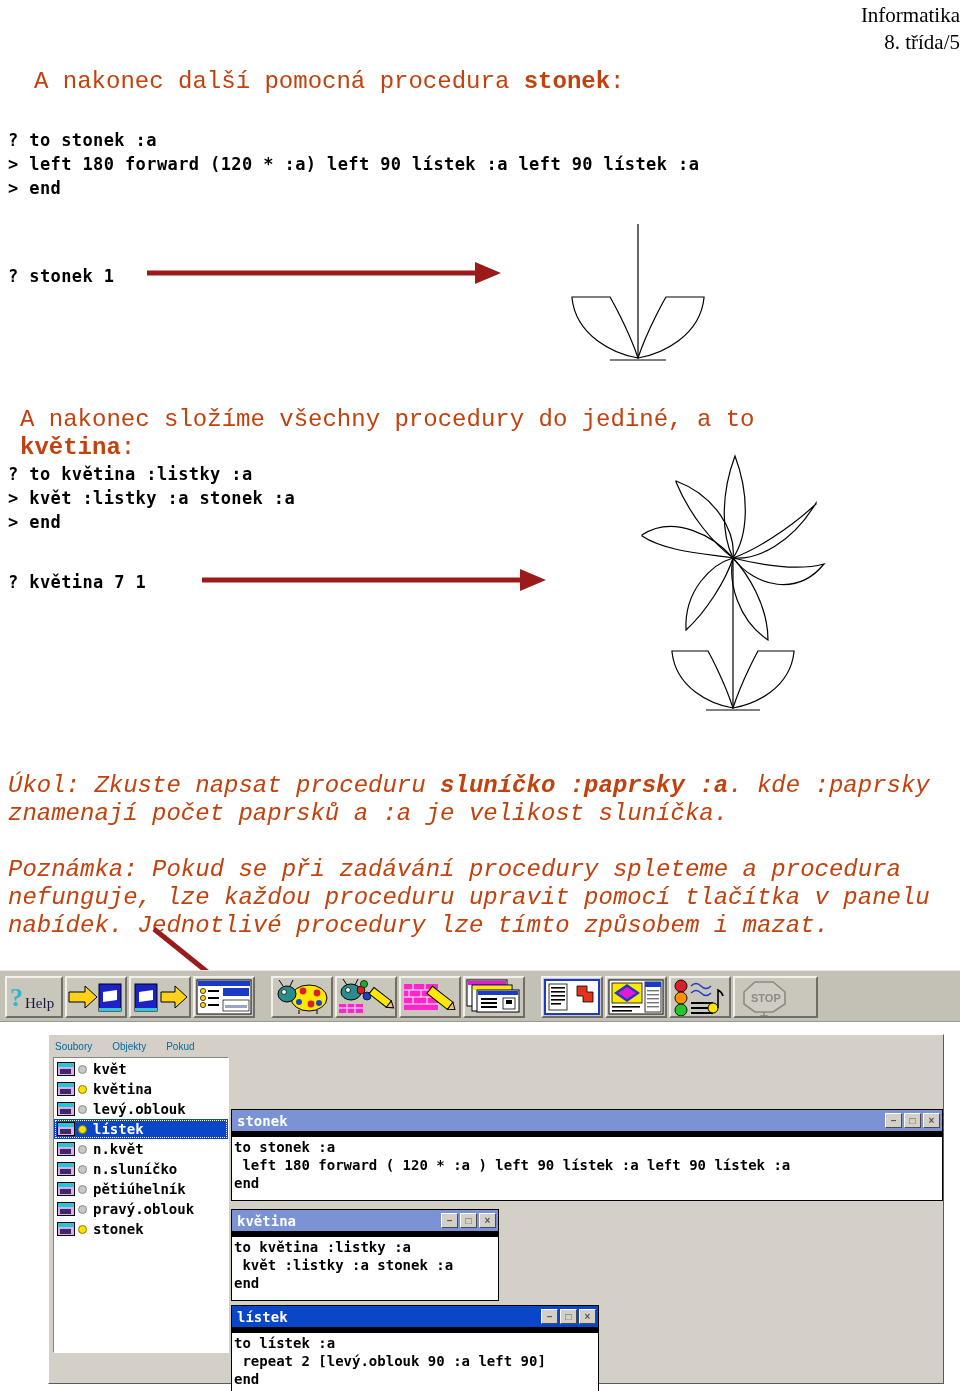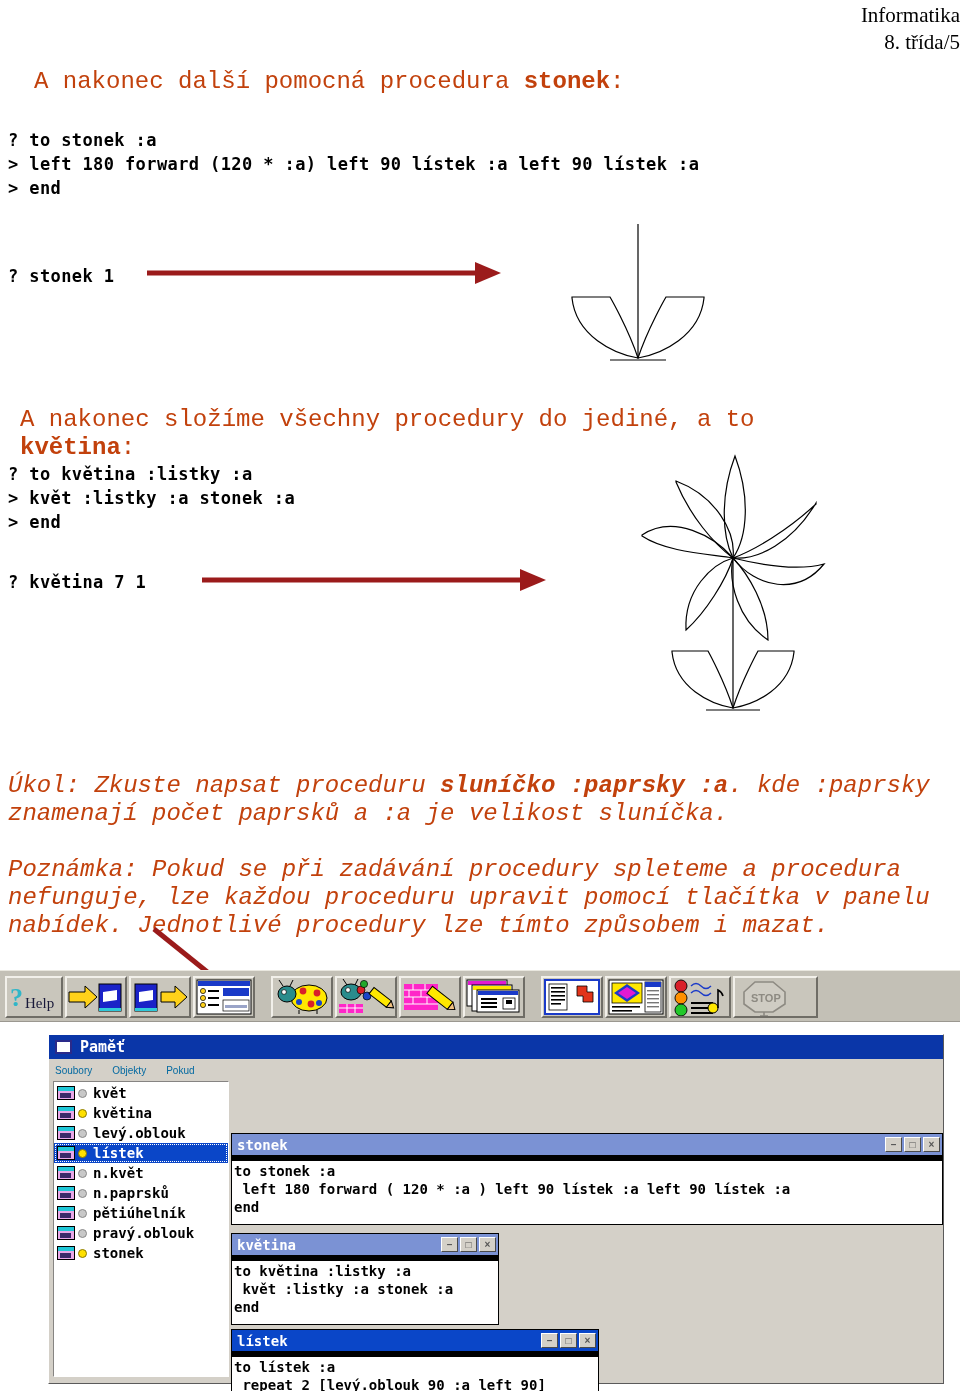--- a/index.html
+++ b/index.html
@@ -543,24 +543,20 @@
       <g stroke="#8d8a82" stroke-width="1.6">
           <line x1="29" y1="34" x2="29" y2="38"></line>
           <line x1="25" y1="38" x2="33" y2="38"></line>
         </g>
     </svg>
   </div>
 </div>
 
 <div id="pamet">
 
-  <div id="pamet-title">
-    <span class="tb-icon"></span>
-    <span class="tb-text">Paměť</span>
-  </div>
 
   <div id="pamet-menu">
     <span>Soubory</span>
     <span>Objekty</span>
     <span>Pokud</span>
   </div>
 
   <div id="pamet-body">
 
     <div id="proc-list">
@@ -585,21 +581,21 @@
         <span>lístek</span>
       </div>
       <div class="proc-item">
         <span class="proc-icon"></span>
         <span class="proc-dot off"></span>
         <span>n.květ</span>
       </div>
       <div class="proc-item">
         <span class="proc-icon"></span>
         <span class="proc-dot off"></span>
-        <span>n.paprsků</span>
+        <span>n.sluníčko</span>
       </div>
       <div class="proc-item">
         <span class="proc-icon"></span>
         <span class="proc-dot off"></span>
         <span>pětiúhelník</span>
       </div>
       <div class="proc-item">
         <span class="proc-icon"></span>
         <span class="proc-dot off"></span>
         <span>pravý.oblouk</span>

